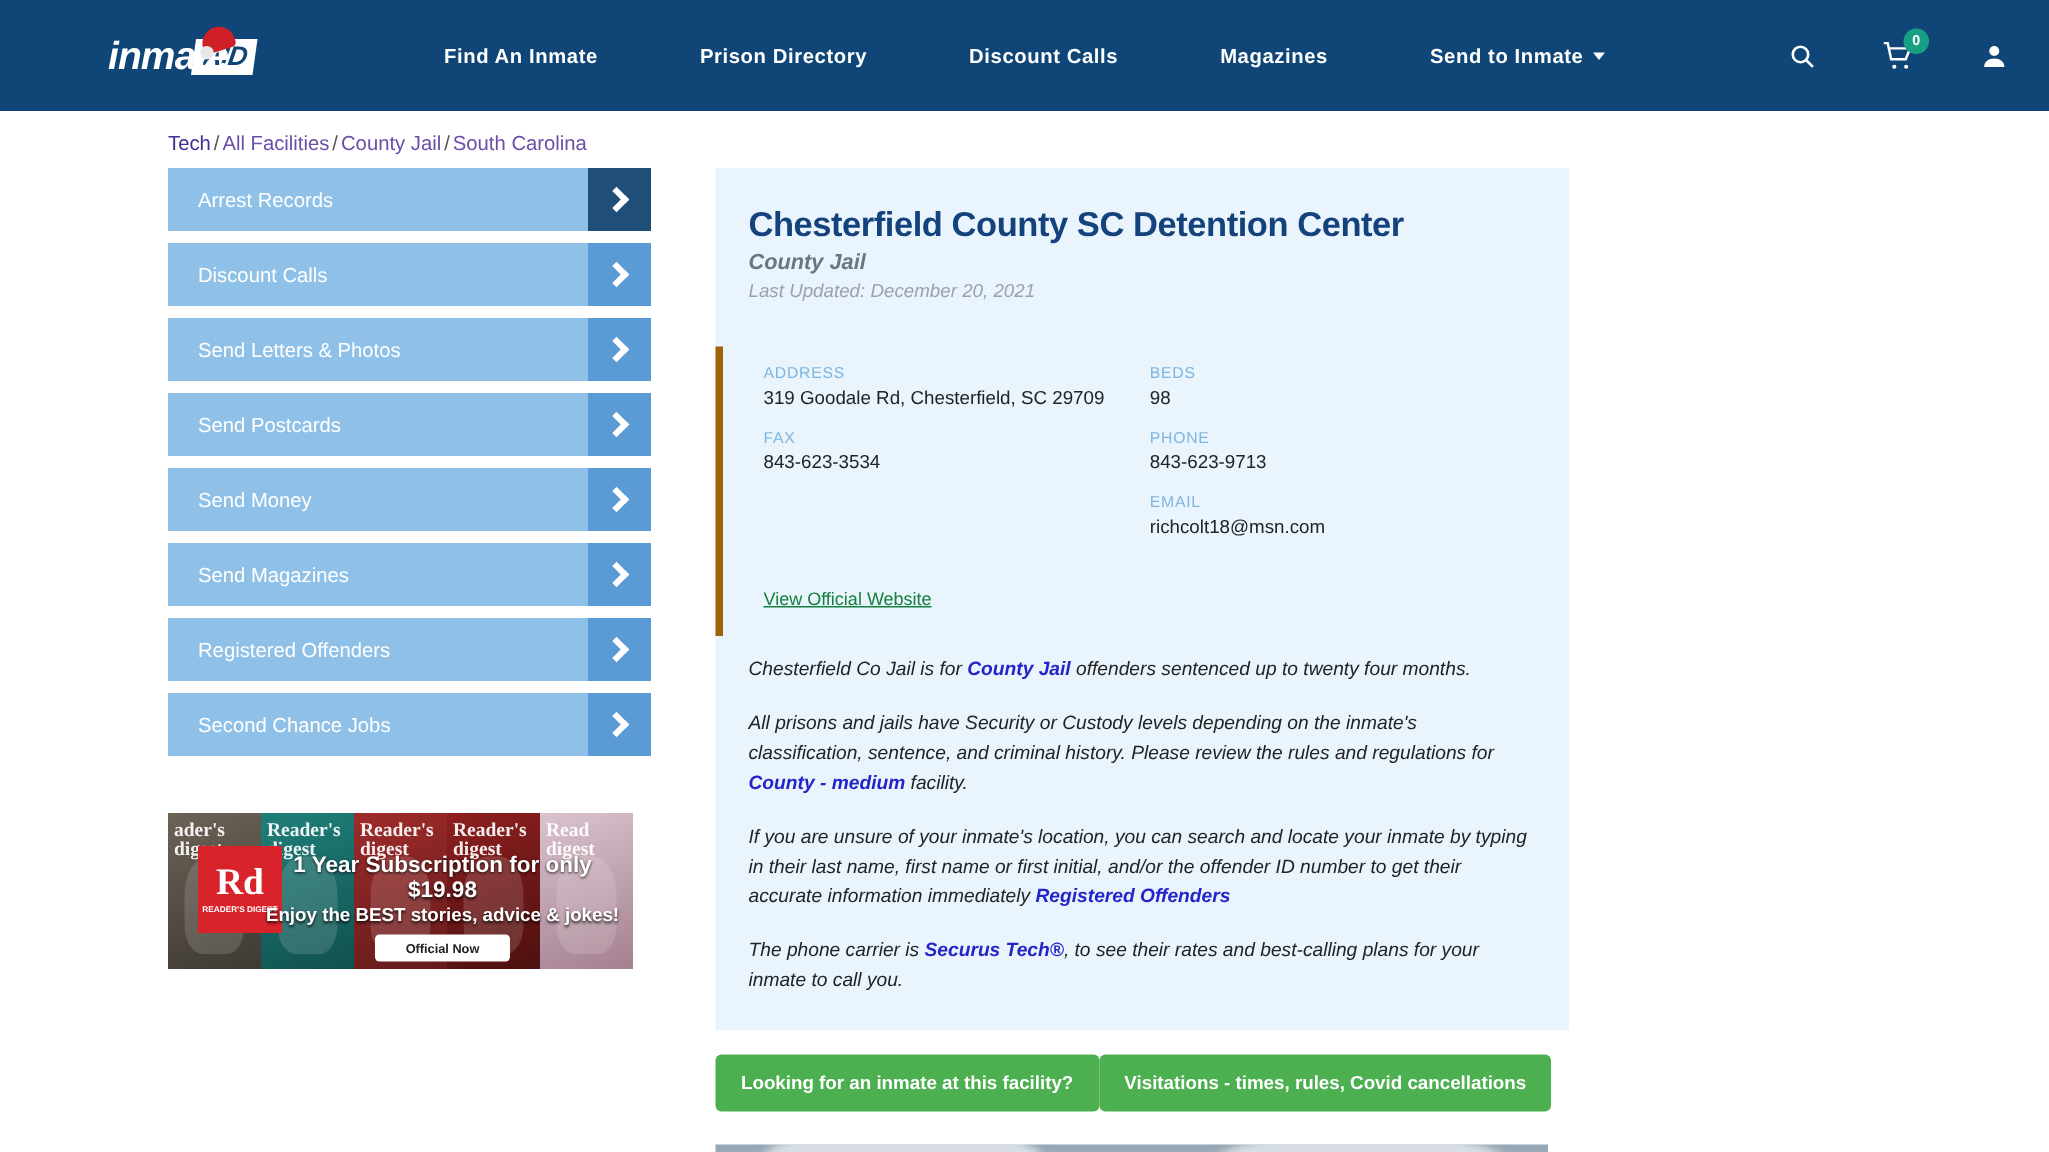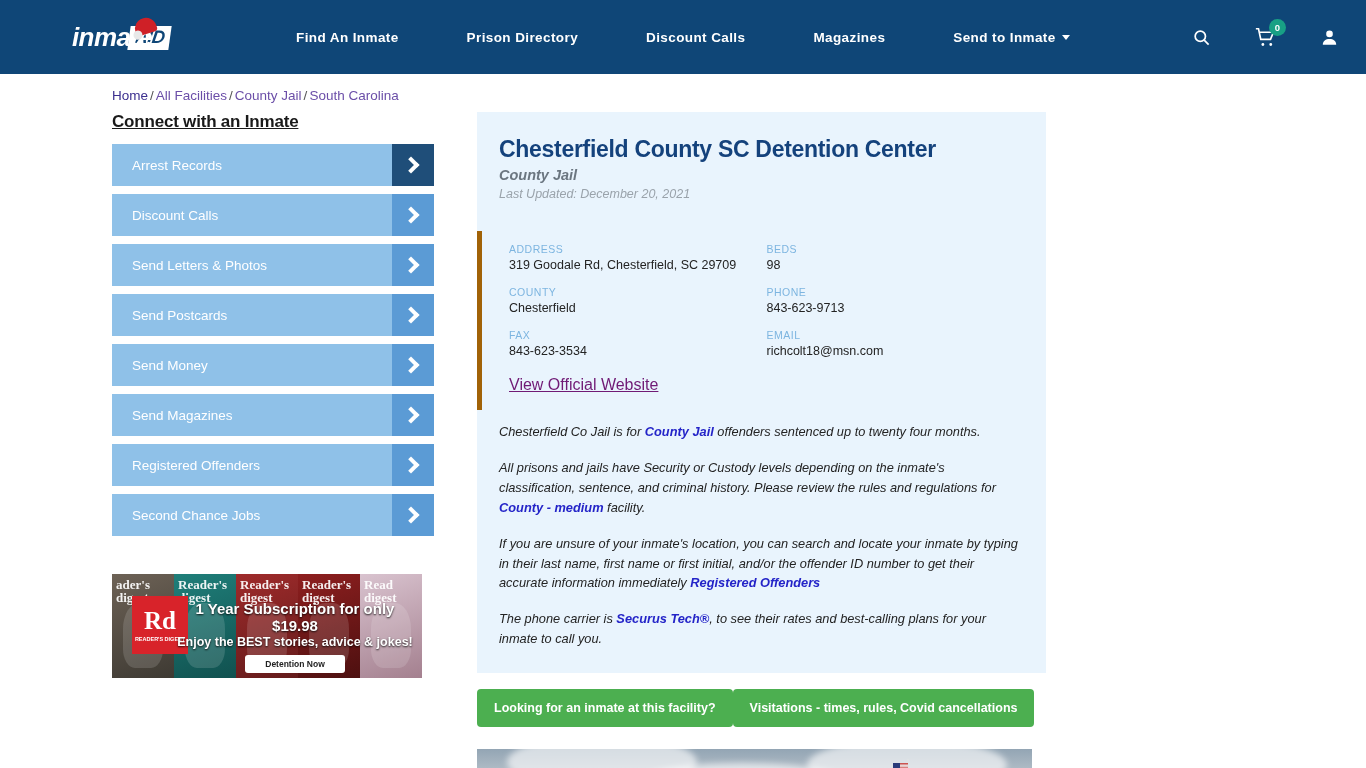--- a/index.html
+++ b/index.html
@@ -194,22 +194,22 @@
   }
   .info-grid { display: flex; }
   .info-colset { width: 50%; }
   .info-item { margin-bottom: 14px; }
   .info-label {
     font-size: 10.5px; color: #7db5e0; letter-spacing: 0.5px;
     text-transform: uppercase;
   }
   .info-value { font-size: 12.5px; color: #232323; margin-top: 3px; }
   .official-link {
-    display: inline-block; margin-top: 4px;
-    font-size: 16px; color: #701a75;
+    display: inline-block; margin-top: 20px;
+    font-size: 12px; color: #15803d;
     text-decoration: underline; cursor: pointer;
   }
 
   .body-copy { padding: 12px 25px 24px 22px; }
   .body-copy p {
     margin: 0 0 16px 0;
     font-size: 12.8px; font-style: italic; color: #232323;
     line-height: 1.55;
   }
   .body-copy p:last-child { margin-bottom: 0; }
@@ -293,27 +293,26 @@
         <circle cx="12" cy="7.5" r="4.2"></circle>
         <path d="M3.5 21c0-4.7 3.8-7.2 8.5-7.2s8.5 2.5 8.5 7.2z"></path>
       </svg>
     </div>
   </div>
 </div>
 
 <div class="page">
 
   <div class="breadcrumb">
-    <a class="first">Home</a><span class="sep">/</span><a>All Facilities</a><span class="sep">/</span><a>County Jail</a><span class="sep">/</span><a>South Carolina</a>
+    <a class="first">Tech</a><span class="sep">/</span><a>All Facilities</a><span class="sep">/</span><a>County Jail</a><span class="sep">/</span><a>South Carolina</a>
   </div>
 
   <div class="columns">
 
     <div class="left-col">
-      <div class="left-title">Connect with an Inmate</div>
 
       <div class="side-btn active">
         <span class="side-btn-label">Arrest Records</span>
         <span class="side-btn-arrow">
             <span class="chev"></span>
           </span>
       </div>
       <div class="side-btn">
         <span class="side-btn-label">Discount Calls</span>
         <span class="side-btn-arrow">
@@ -375,44 +374,40 @@
           </div>
 
         <div class="ad-rd">
           <div class="ad-rd-big">Rd</div>
           <div class="ad-rd-small">READER'S DIGEST</div>
         </div>
 
         <div class="ad-copy">
           <div class="ad-line1">1 Year Subscription for only $19.98</div>
           <div class="ad-line2">Enjoy the BEST stories, advice &amp; jokes!</div>
-          <div class="ad-cta">Detention Now</div>
+          <div class="ad-cta">Official Now</div>
         </div>
       </div>
     </div>
 
     <div class="main-col">
       <div class="panel">
 
         <div class="panel-head">
           <div class="fac-title">Chesterfield County SC Detention Center</div>
           <div class="fac-sub">County Jail</div>
           <div class="fac-updated">Last Updated: December 20, 2021</div>
         </div>
 
         <div class="info-block">
           <div class="info-grid">
             <div class="info-colset">
               <div class="info-item">
                 <div class="info-label">ADDRESS</div>
                 <div class="info-value">319 Goodale Rd, Chesterfield, SC 29709</div>
-              </div>
-              <div class="info-item">
-                <div class="info-label">COUNTY</div>
-                <div class="info-value">Chesterfield</div>
               </div>
               <div class="info-item">
                 <div class="info-label">FAX</div>
                 <div class="info-value">843-623-3534</div>
               </div>
             </div>
             <div class="info-colset">
               <div class="info-item">
                 <div class="info-label">BEDS</div>
                 <div class="info-value">98</div>

